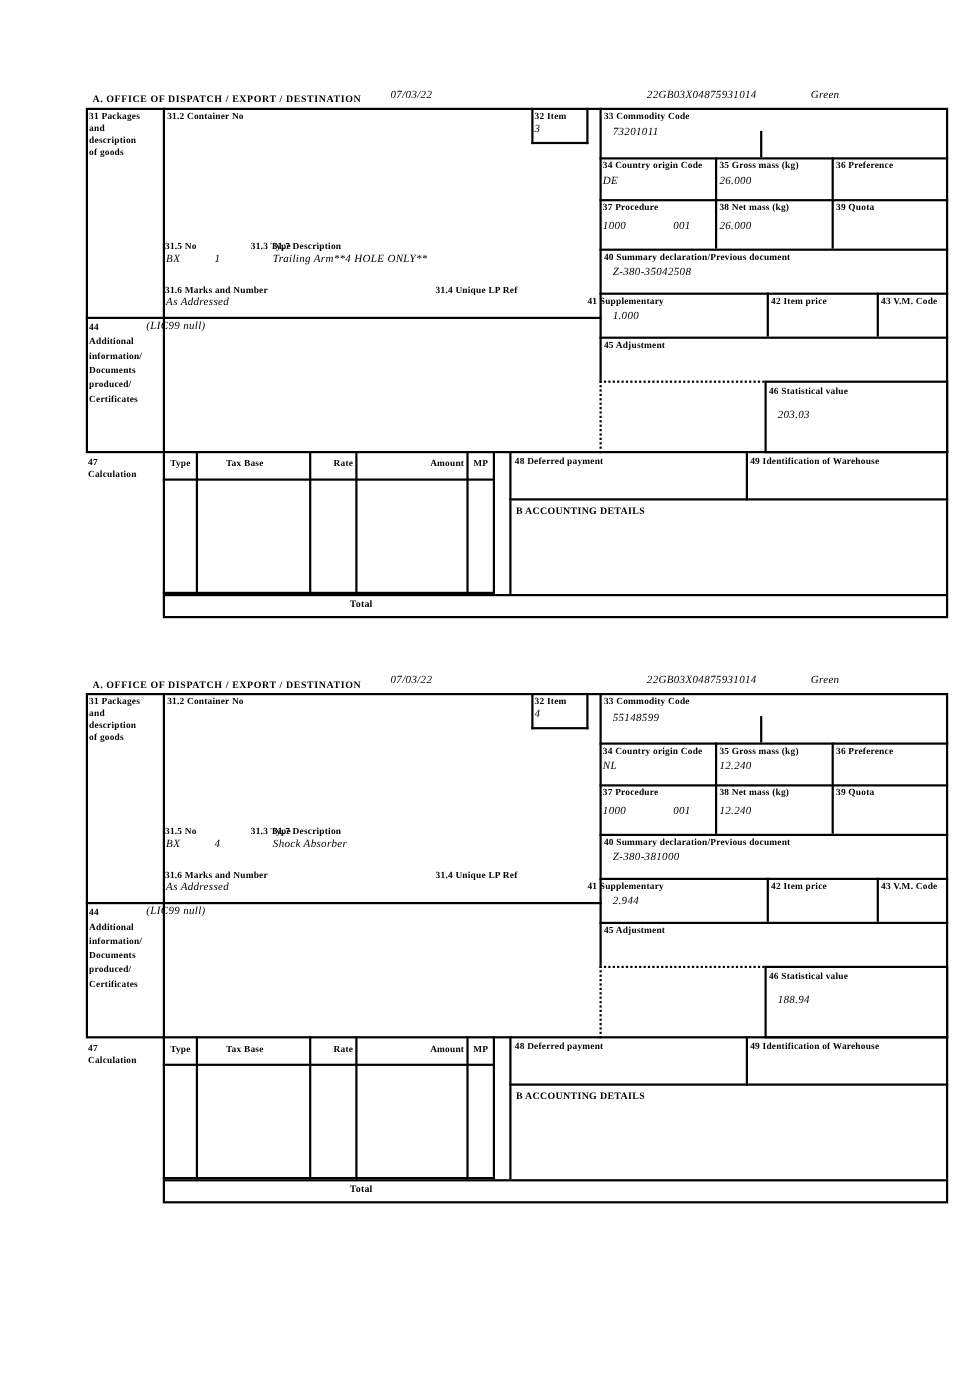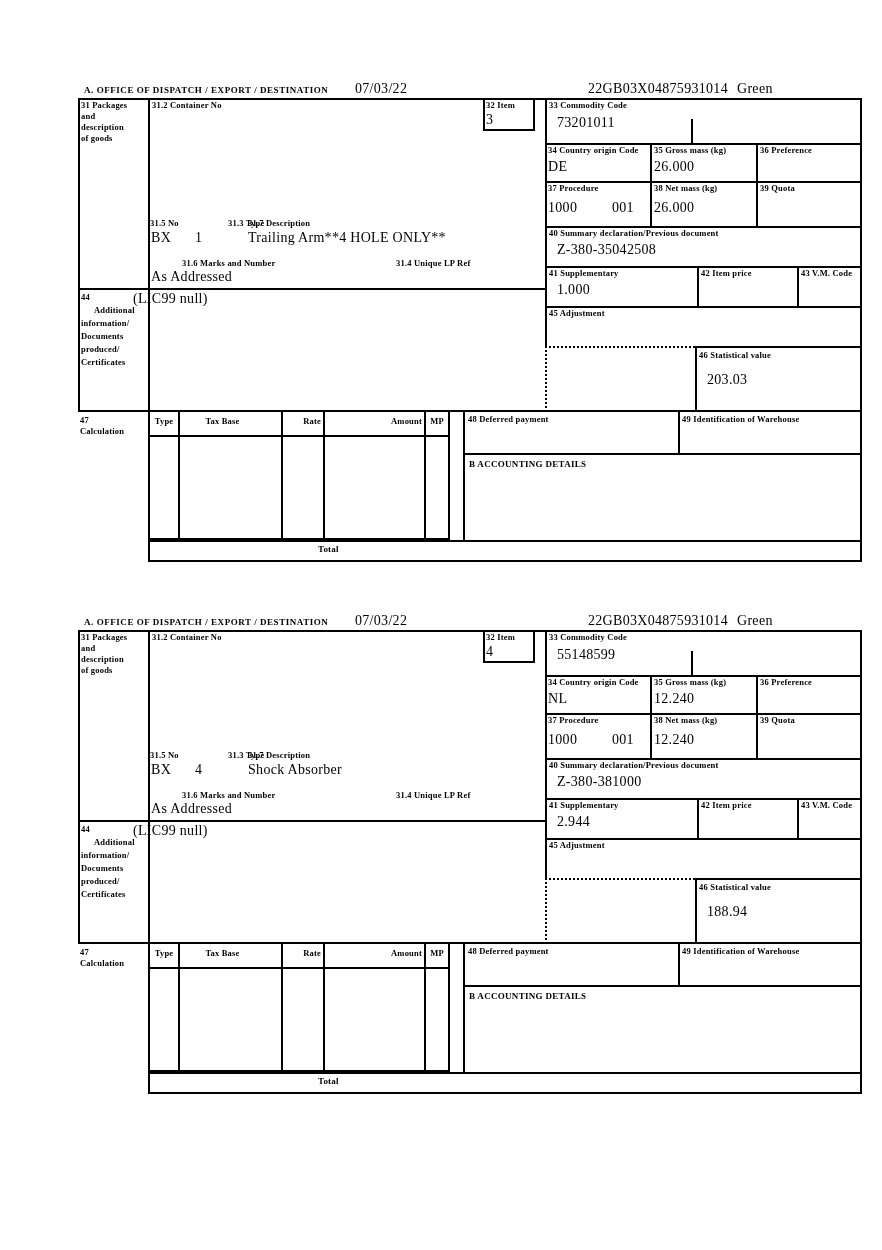--- a/index.html
+++ b/index.html
@@ -3,21 +3,21 @@
 <meta charset="utf-8">
 <style>
   * { margin:0; padding:0; box-sizing:border-box; }
   html,body { background:#ffffff; }
   body { width:882px; height:1250px; position:relative; font-family:"Liberation Serif", serif; color:#000; }
   #page { position:absolute; left:0; top:0; width:882px; height:1250px; background:#fff; }
 
   .sad-form { position:absolute; left:78px; width:784px; height:482px; }
 
   .lbl { position:absolute; white-space:nowrap; font-weight:bold; font-size:8.5px; letter-spacing:.2px; line-height:1.15; }
-  .val { position:absolute; white-space:nowrap; font-size:14px; letter-spacing:.3px; line-height:1.1; }
+  .val { position:absolute; white-space:nowrap; font-size:10px; letter-spacing:.3px; line-height:1.1;font-style:italic; }
   .ln  { position:absolute; background:#000; }
   .bx  { position:absolute; }
   .dot { position:absolute; }
 
   
   .hdr-office { left:6px; top:5px; font-size:9px; letter-spacing:.55px; }
   .hdr-date   { left:277px; top:1px; }
   .hdr-ref    { left:510px; top:1px; }
   .hdr-status { left:659px; top:1px;text-align:right; }
 
@@ -36,41 +36,41 @@
   .v-c41       { left:619px; top:186px; width:2px;  height:40px; }
   .v-c42       { left:719px; top:186px; width:2px;  height:40px; }
   .h-r41       { left:467px; top:226px; width:317px; height:2px; }
   .h-dot       { left:467px; top:266px; width:150px; border-top:2px dotted #000; }
   .v-dot       { left:467px; top:266px; height:66px; border-left:2px dotted #000; }
   .box46       { left:617px; top:266px; width:167px; height:66px; border:2px solid #000; }
   .h-marks     { left:0;     top:208px; width:469px; height:2px; }
 
   
   .p31a{left:3px;top:21px;} .p31b{left:3px;top:32px;} .p31c{left:3px;top:43px;} .p31d{left:3px;top:54px;}
-  .p44a{left:3px;top:213px;} .p44b{left:16px;top:226px;} .p44c{left:3px;top:239px;}
+  .p44a{left:3px;top:213px;} .p44b{left:3px;top:226px;} .p44c{left:3px;top:239px;}
   .p44d{left:3px;top:252px;} .p44e{left:3px;top:265px;} .p44f{left:3px;top:278px;}
   .l47a{left:2px;top:336px;} .l47b{left:2px;top:347px;}
 
   
   .l312{left:74px;top:21px;text-align:center;}
   .l32{left:408px;top:21px;}  .v32{left:408px;top:32px;}
   .l33{left:471px;top:21px;}  .v33{left:479px;top:35px;}
   .l34{left:470px;top:66px;}  .v34{left:470px;top:79px;}
   .l35{left:576px;top:66px;}  .v35{left:576px;top:79px;}
   .l36{left:682px;top:66px;}
   .l37{left:470px;top:104px;} .v37a{left:470px;top:120px;} .v37b{left:534px;top:120px;}
   .l38{left:576px;top:104px;} .v38{left:576px;top:120px;}
   .l39{left:682px;top:104px;}
   .l315{left:72px;top:139px;} .l313{left:114px;top:139px;margin-left:36px;} .l317{left:170px;top:139px;}
   .v315{left:73px;top:150px;} .v313{left:117px;top:150px;} .v317{left:170px;top:150px;}
-  .l316{left:72px;top:179px;padding-left:32px;} .l314{left:318px;top:179px;}
+  .l316{left:72px;top:179px;} .l314{left:318px;top:179px;}
   .v316{left:73px;top:189px;}
   .v44{left:55px;top:211px;}
   .l40{left:471px;top:149px;} .v40{left:479px;top:162px;}
-  .l41{left:471px;top:189px;} .v41{left:479px;top:202px;}
+  .l41{left:456px;top:189px;} .v41{left:479px;top:202px;}
   .l42{left:623px;top:189px;} .l43{left:723px;top:189px;text-align:center;}
   .l45{left:471px;top:229px;}
   .l46{left:621px;top:271px;} .v46{left:629px;top:292px;}
 
   
   .calc-table{left:70px;top:330px;width:302px;height:130px;border:2px solid #000;border-top:none;}
   .h-chdr{left:70px;top:355px;width:302px;height:2px;}
   .vc1{left:100px;top:330px;width:2px;height:130px;}
   .vc2{left:203px;top:330px;width:2px;height:130px;}
   .vc3{left:245px;top:330px;width:2px;height:130px;}

